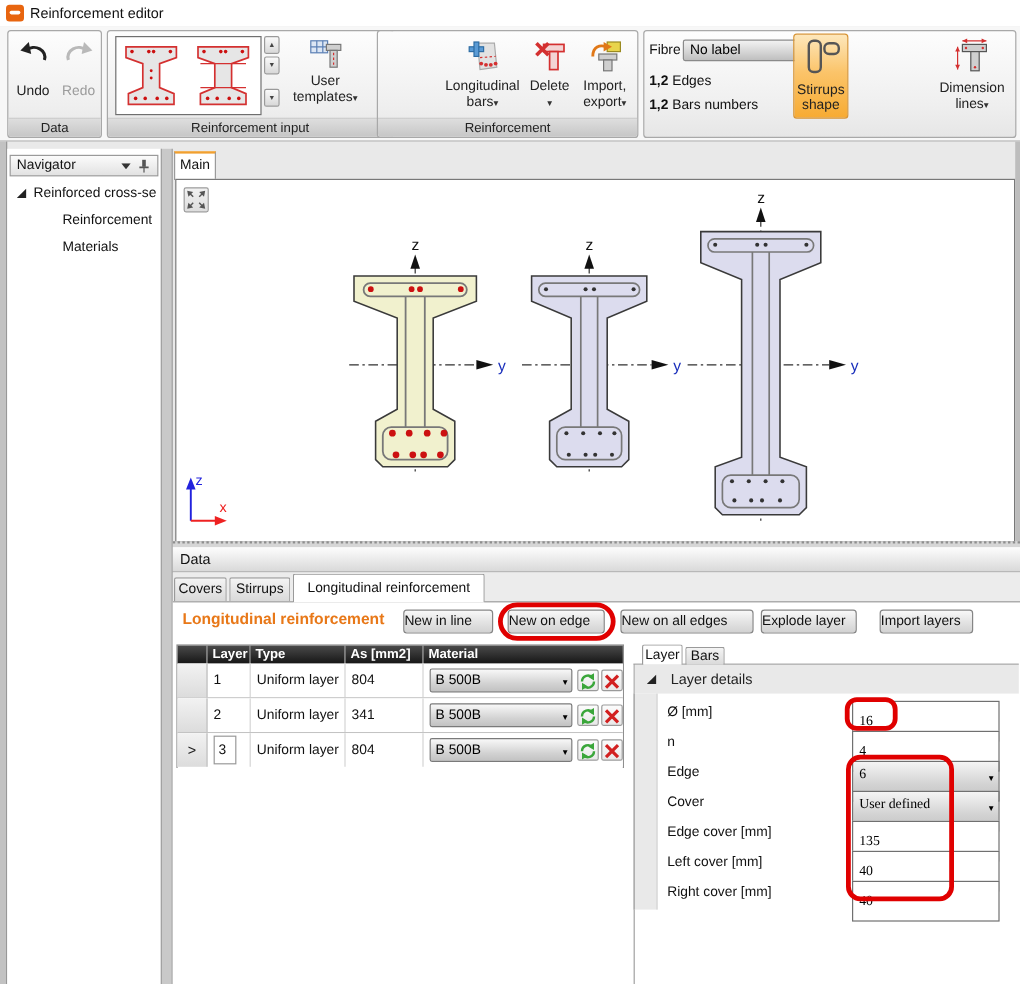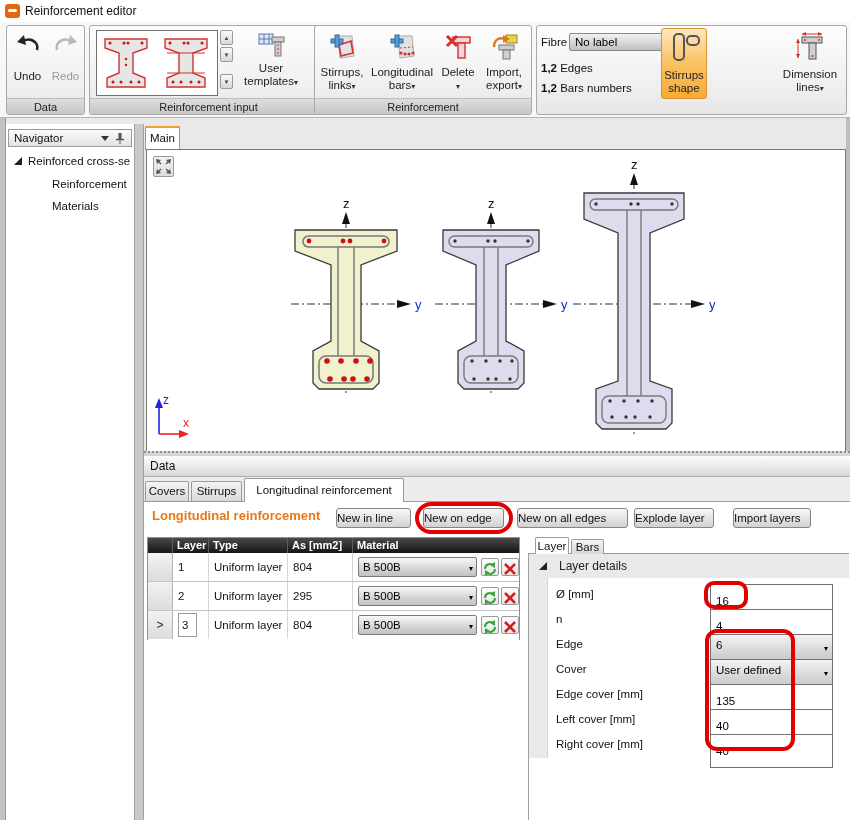--- a/index.html
+++ b/index.html
@@ -79,21 +79,21 @@
               background:linear-gradient(#fcfcfc,#e8e8e8); }
 
   
   #details-panel { left:528px; top:553px; width:321px; height:267px; background:#ffffff; border-left:1px solid #a0a0a0; border-top:1px solid #9a9a9a; }
   #details-gutter { left:528px; top:578px; width:20px; height:180px; background:#e9e9e9; border-right:1px solid #d5d5d5; border-left:1px solid #a0a0a0; }
   #ld-header { left:529px; top:554px; width:320px; height:24px; background:#e9e9e9; font-size:12px; color:#222; }
   #ld-header span.t { position:absolute; left:30px; top:5px; }
   .fieldrow { position:absolute; left:548px; width:300px; height:22px; }
   .flabel { position:absolute; left:8px; top:4px; font-size:11.5px; color:#111; }
   .fctrl { position:absolute; left:162px; top:0; width:123px; height:34px; border:1px solid #707070; background:#fff;
-           font-size:11.5px; line-height:20px; padding-left:5px; color:#000; font-family:Liberation Sans, sans-serif; }
+           font-size:11.5px; line-height:20px; padding-left:5px; color:#000; font-family:Liberation Serif, serif; }
   .fselect { background:linear-gradient(#f4f4f4,#d2d2d2 60%,#c2c2c2); }
   .fselect .carr { position:absolute; right:4px; top:4px; font-size:8px; }
 
   
   .annotation { position:absolute; border:4px solid #e00000; pointer-events:none; z-index:50; }
 
   .bold { font-weight:bold; }
 </style>
 </head>
 <body>
@@ -173,32 +173,20 @@
       </svg>
       <div class="lbl" style="top:32px;">
         <span>User</span><br>
         <span>templates</span><span class="arrow-glyph">▾</span>
       </div>
     </div>
     <div class="grp-label">Reinforcement input</div>
   </div>
 
   <div class="grp" style="left:314px;width:218px;">
-    <div class="rbtn" style="left:2px;width:50px;">
-      <svg width="27" height="27" viewBox="0 0 27 27">
-        <path d="M9,3 L23,3 L25,23 L11,25 Z" fill="#e2e2e2" stroke="#aaa"></path>
-        <polygon points="10,12 22,8 24,20 12,23" fill="none" stroke="#d43030" stroke-width="1.6"></polygon>
-        <rect x="2" y="6" width="12" height="4" fill="#5b9bd5" stroke="#2e6da4"></rect>
-        <rect x="6" y="2" width="4" height="12" fill="#5b9bd5" stroke="#2e6da4"></rect>
-      </svg>
-      <div class="lbl" style="top:36px;">
-        <span>Stirrups,</span><br>
-        <span>links</span><span class="arrow-glyph">▾</span>
-      </div>
-    </div>
     <div class="rbtn" style="left:54px;width:66px;">
       <svg width="27" height="27" viewBox="0 0 27 27">
         <path d="M9,3 L23,3 L25,23 L11,25 Z" fill="#e2e2e2" stroke="#aaa"></path>
         <g fill="#d43030">
           <circle cx="12" cy="20" r="1.6"></circle>
             <circle cx="16" cy="21" r="1.6"></circle>
             <circle cx="20" cy="21" r="1.6"></circle>
             <circle cx="24" cy="20" r="1.6"></circle>
         </g>
         <line x1="11" y1="15" x2="24" y2="14" stroke="#d43030" stroke-dasharray="2 2"></line>
@@ -475,21 +463,21 @@
             <line x1="13" y1="3" x2="3" y2="13" stroke="#d22020" stroke-width="2.6"></line>
         </svg>
       </div>
     </div>
   </div>
 
   <div class="g-row" style="top:44px;">
     <div class="g-sel"></div>
     <div class="g-cell" style="left:25px;width:36px;">2</div>
     <div class="g-cell" style="left:61px;width:79px;">Uniform layer</div>
-    <div class="g-cell" style="left:140px;width:65px;">295</div>
+    <div class="g-cell" style="left:140px;width:65px;">341</div>
     <div class="g-cell" style="left:205px;width:166px;border-right:none;">
       <div class="g-combo">
         <span>B 500B</span>
         <span class="carr">▾</span>
       </div>
       <div class="icon-btn" style="left:128px;">
         <svg width="16" height="16" viewBox="0 0 16 16">
           <path d="M3,8 A5,5 0 0 1 12,5" stroke="#3aa63a" stroke-width="2" fill="none"></path>
             <polygon points="13,1 13,7 8,4" fill="#3aa63a"></polygon>
           <path d="M13,8 A5,5 0 0 1 4,11" stroke="#3aa63a" stroke-width="2" fill="none"></path>

